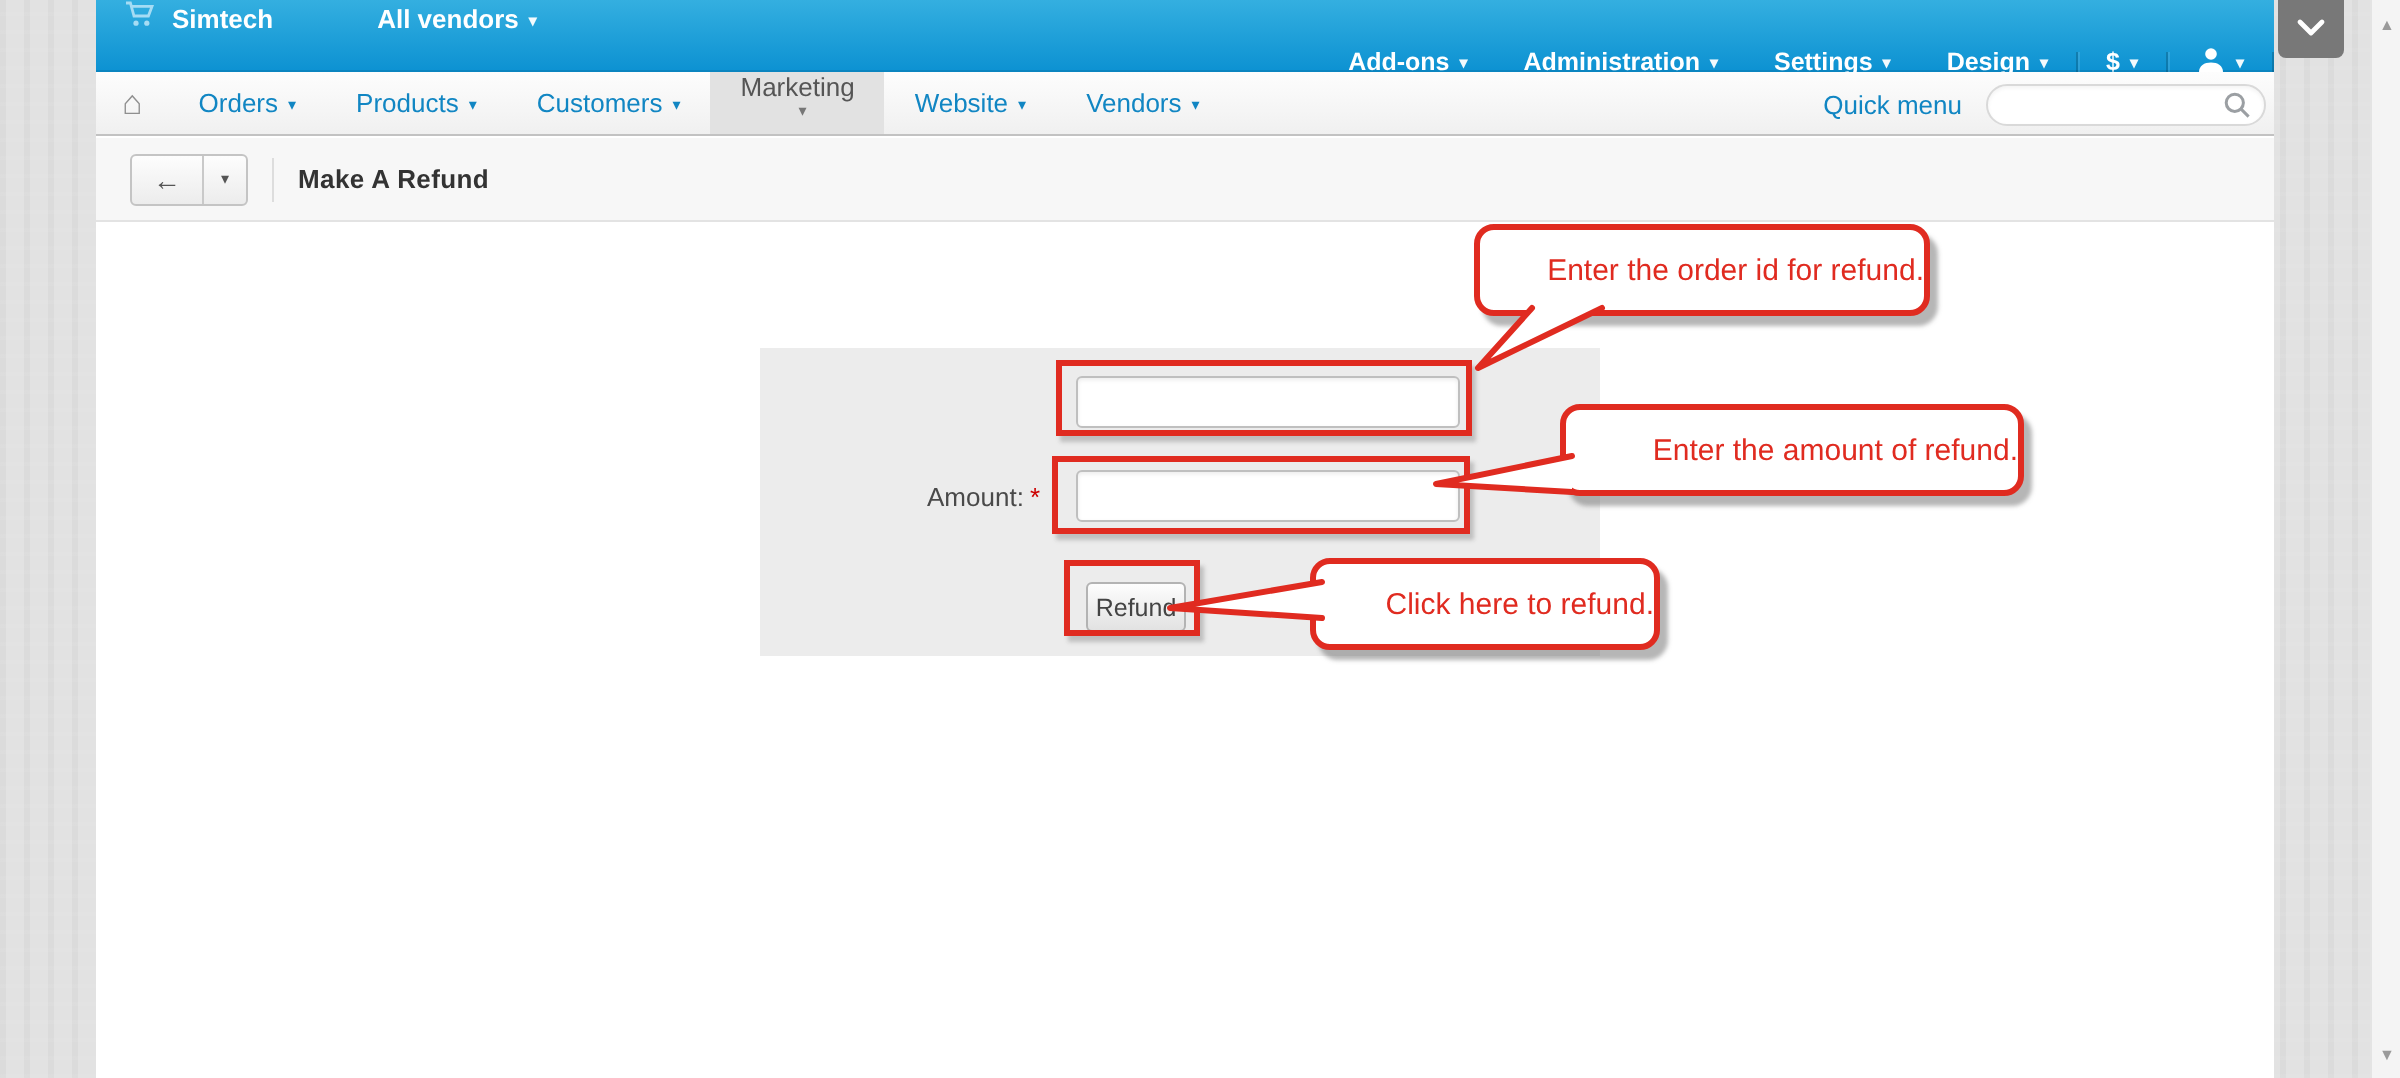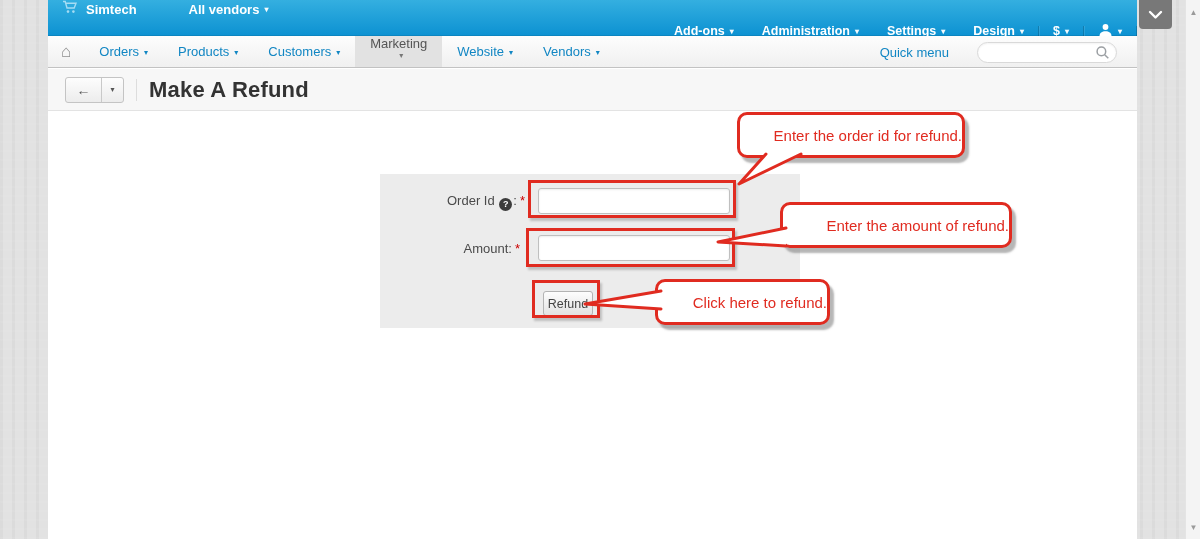--- a/index.html
+++ b/index.html
@@ -47,40 +47,40 @@
   .navbar { position:absolute; left:0; top:36px; width:100%; height:32px;
     background:linear-gradient(#fdfdfd, #f0f0f0); border-bottom:1px solid #c2c2c2;
     display:flex; align-items:stretch; }
   .home-item { display:flex; align-items:center; padding:0 13px; cursor:pointer;
     color:#8f8f8f; font-size:17px; }
   .nav-item { display:flex; align-items:center; padding:0 15px; font-size:13px;
     color:#1186c3; cursor:pointer; white-space:nowrap;text-align:center; }
   .nav-item .caret { color:#1186c3; }
   .nav-item.active { background:#e2e2e2; color:#555;flex-direction:column; }
   .nav-item.active .caret { color:#777; }
-  .navbar-right { position:absolute; right:20px; top:0; height:32px; display:flex;
-    align-items:center; gap:28px; }
+  .navbar-right { position:absolute; right:4px; top:0; height:32px; display:flex;
+    align-items:center; gap:12px; }
   .quick-menu { font-size:13px; color:#1186c3; cursor:pointer; }
   .searchbox { position:relative; width:140px; height:21px; }
   .searchbox input { width:100%; height:100%; border:1px solid #d9d9d9; border-radius:11px;
     padding:0 24px 0 10px; font-size:12px; outline:none; background:#fff;
     box-shadow:inset 0 1px 2px rgba(0,0,0,.05); }
   .search-ico { position:absolute; right:7px; top:3px; cursor:pointer; }
 
   
   .titlebar { position:absolute; left:0; top:69px; width:100%; height:42px;
     background:#f7f7f7; border-bottom:1px solid #e3e3e3; display:flex; align-items:center; }
   .btn-group { display:flex; margin-left:17px; height:26px;
     border:1px solid #c4c4c4; border-radius:3px; overflow:hidden;
     background:linear-gradient(#fdfdfd, #ececec); }
   .btn-seg { display:flex; align-items:center; justify-content:center; cursor:pointer; color:#555; }
   .btn-back { width:35px; font-size:14px; font-weight:bold; }
   .btn-caret { width:22px; border-left:1px solid #c9c9c9; font-size:8px; }
   .title-divider { width:1px; height:22px; background:#ddd; margin:0 12px 0 12px; }
-  .page-title { font-size:22px; font-weight:bold; color:#333; letter-spacing:.2px; }
+  .page-title { font-size:13px; font-weight:bold; color:#333; letter-spacing:.2px; }
 
   
   .content { position:absolute; left:0; top:112px; width:100%; height:427px; background:#fff; }
   .form-panel { position:absolute; left:380px; top:174px; width:420px; height:154px;
     background:#ececec; }
   .field-label { position:absolute; font-size:13px; color:#4a4a4a; text-align:right;
     white-space:nowrap; }
   .help-badge { display:inline-block; width:13px; height:13px; border-radius:50%;
     background:#3c3c3c; color:#fff; font-size:9px; font-weight:bold; text-align:center;
     line-height:13px; vertical-align:-2px; margin:0 1px; cursor:pointer; }
@@ -215,24 +215,20 @@
       </div>
       <span class="title-divider"></span>
       <span class="page-title">Make A Refund</span>
     </div>
 
     <div class="content"></div>
   </div>
 
   <div class="form-panel"></div>
 
-  <div class="field-label" style="left:380px; top:193px; width:145px;">
-    <span>Order Id</span>
-    <span class="help-badge">?</span><span>:</span><span class="req">*</span>
-  </div>
   <input class="text-input" style="left: 538px; top: 188px; width: 192px;" type="text" value="">
 
   <div class="field-label" style="left:380px; top:241px; width:140px;">
     <span>Amount:</span><span class="req">*</span>
   </div>
   <input class="text-input" style="left: 538px; top: 235px; width: 192px;" type="text" value="">
 
   <button class="refund-btn">Refund</button>
 
   <div class="ann-rect" style="left:528px; top:180px; width:208px; height:38px;"></div>

